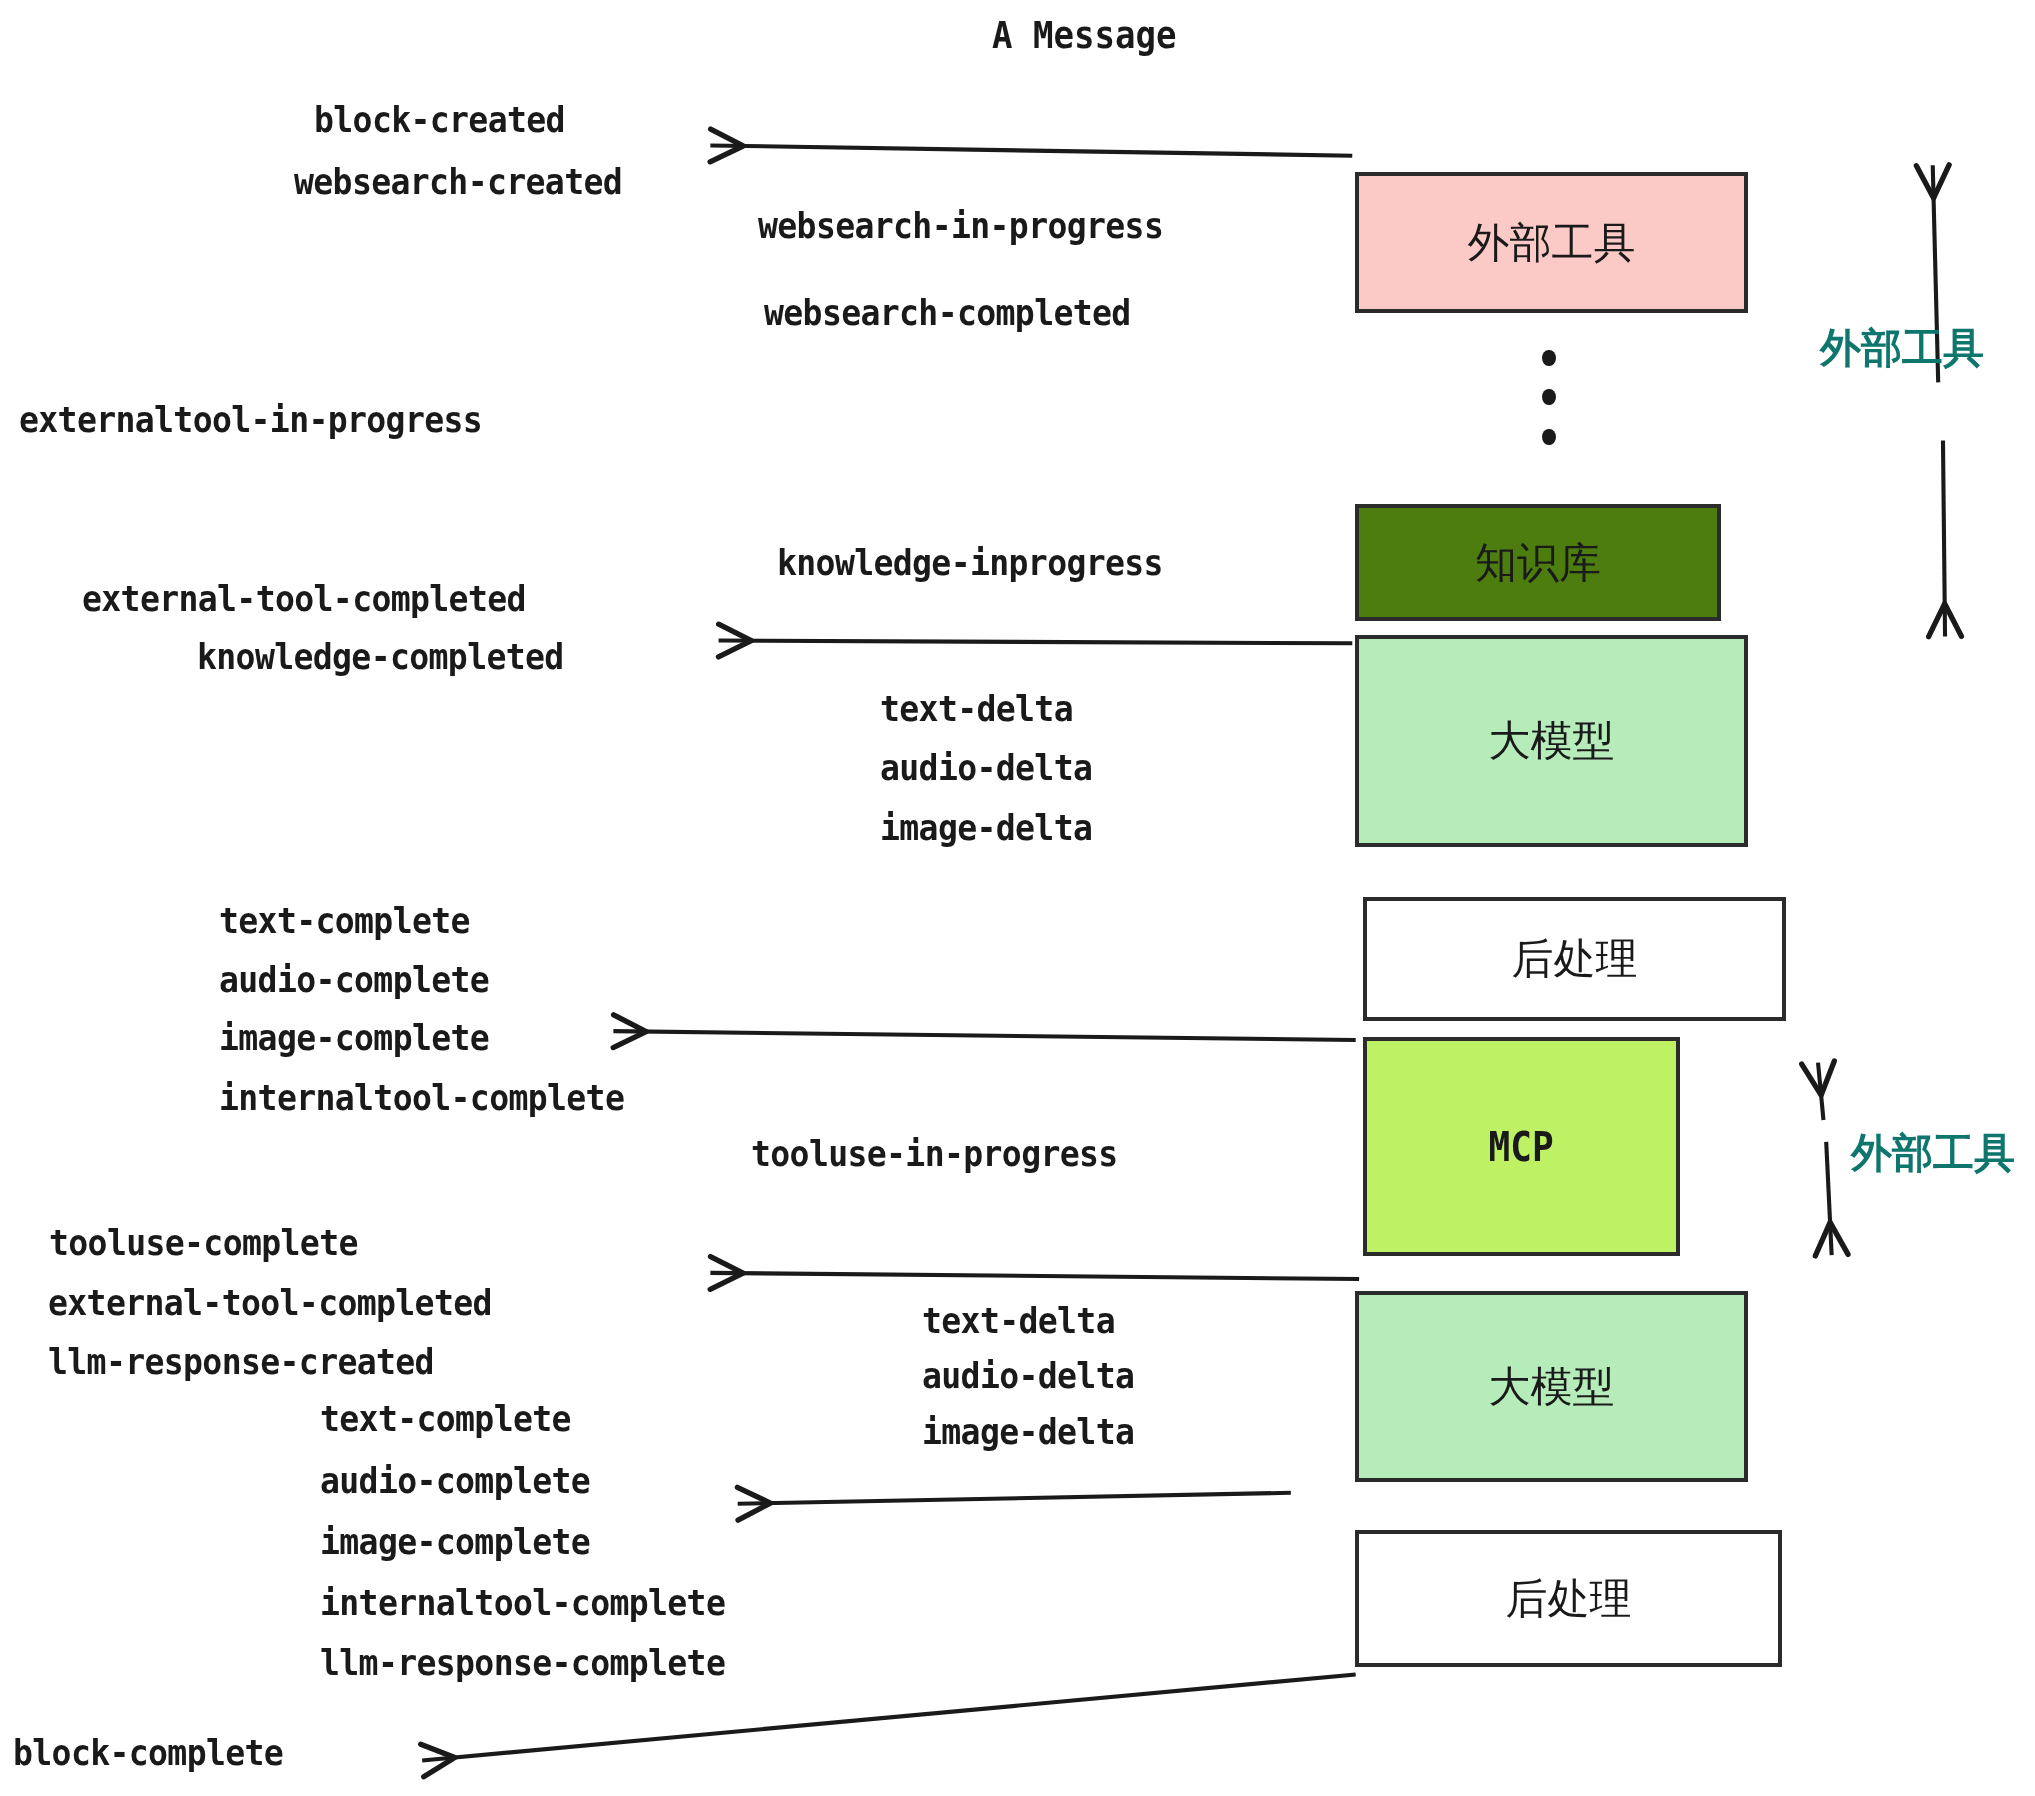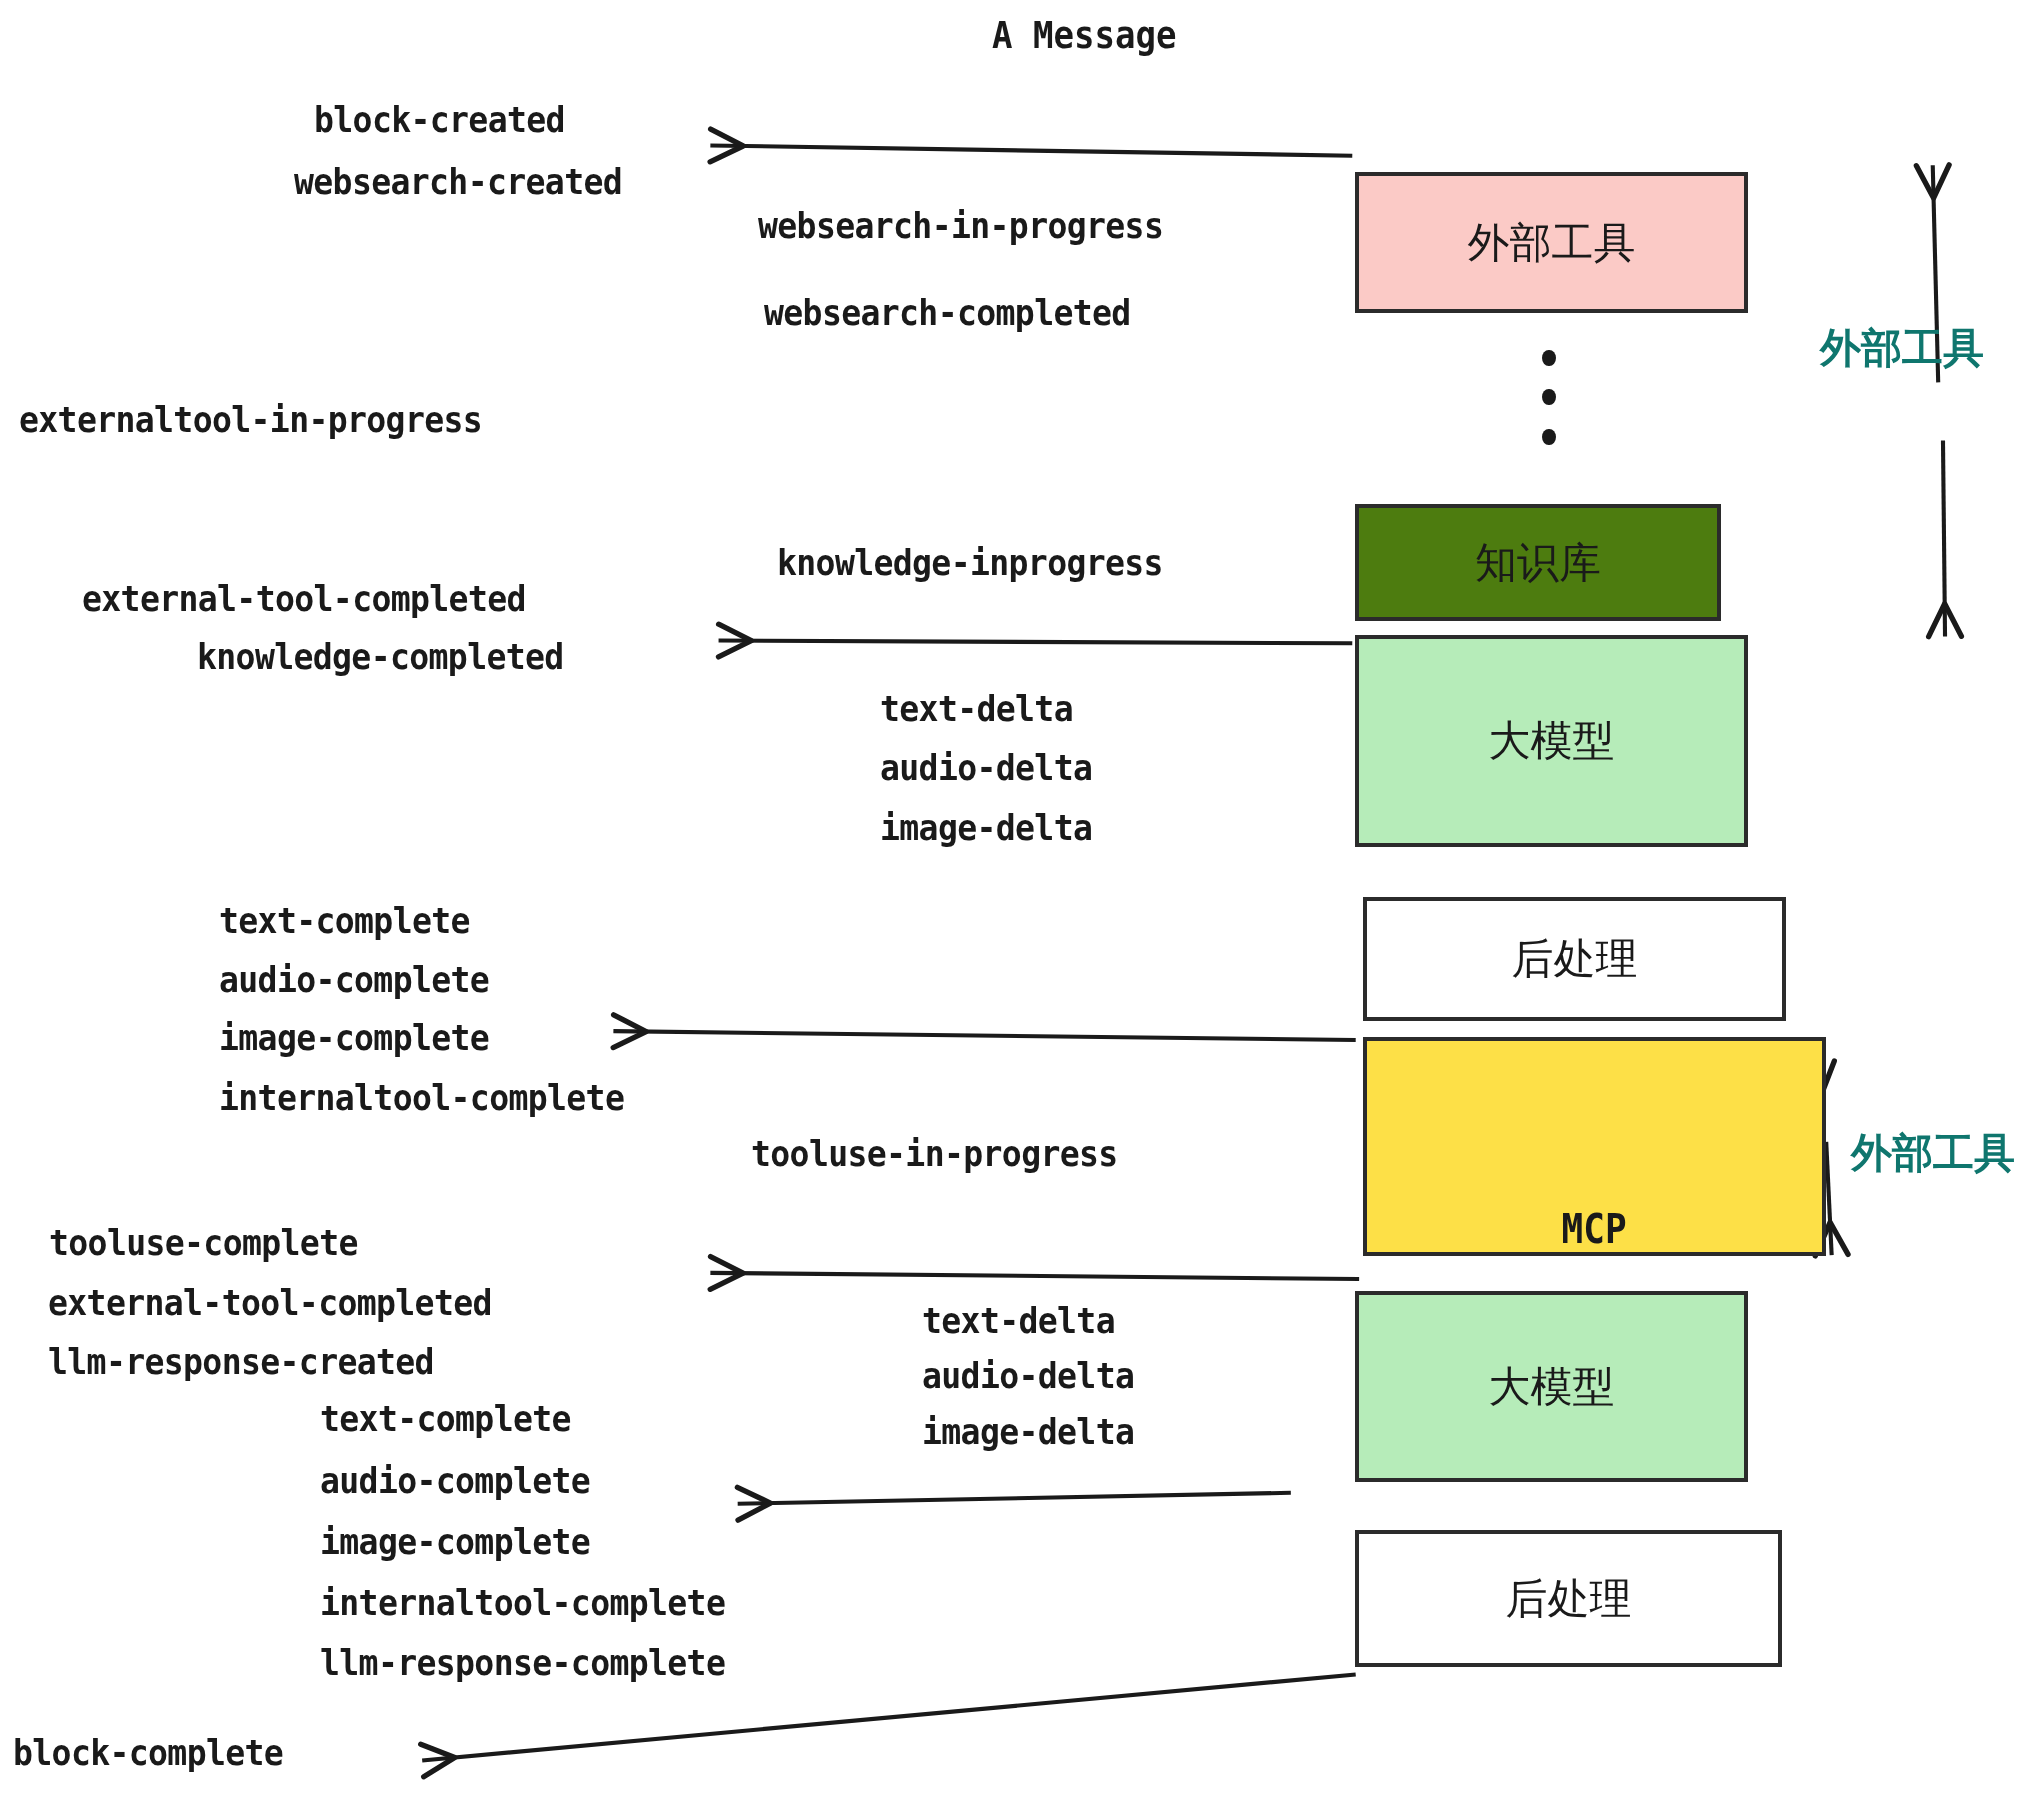--- a/index.html
+++ b/index.html
@@ -123,21 +123,21 @@
   </div>
 
   <div class="box" style="left:1348px; top:635px; width:393px; height:212px; background:#b6ecb9;">
     <span class="box-label">大模型</span>
   </div>
 
   <div class="box" style="left:1356px; top:897px; width:423px; height:124px; background:#ffffff;">
     <span class="box-label">后处理</span>
   </div>
 
-  <div class="box" style="left:1356px; top:1037px; width:463px; height:219px; background:#fde047;align-items:flex-end;">
+  <div class="box" style="left:1356px; top:1037px; width:317px; height:219px; background:#bef264;">
     <span class="box-label mcp">MCP</span>
   </div>
 
   <div class="box" style="left:1348px; top:1291px; width:393px; height:191px; background:#b6ecb9;">
     <span class="box-label">大模型</span>
   </div>
 
   <div class="box" style="left:1348px; top:1530px; width:427px; height:137px; background:#ffffff;">
     <span class="box-label">后处理</span>
   </div>

